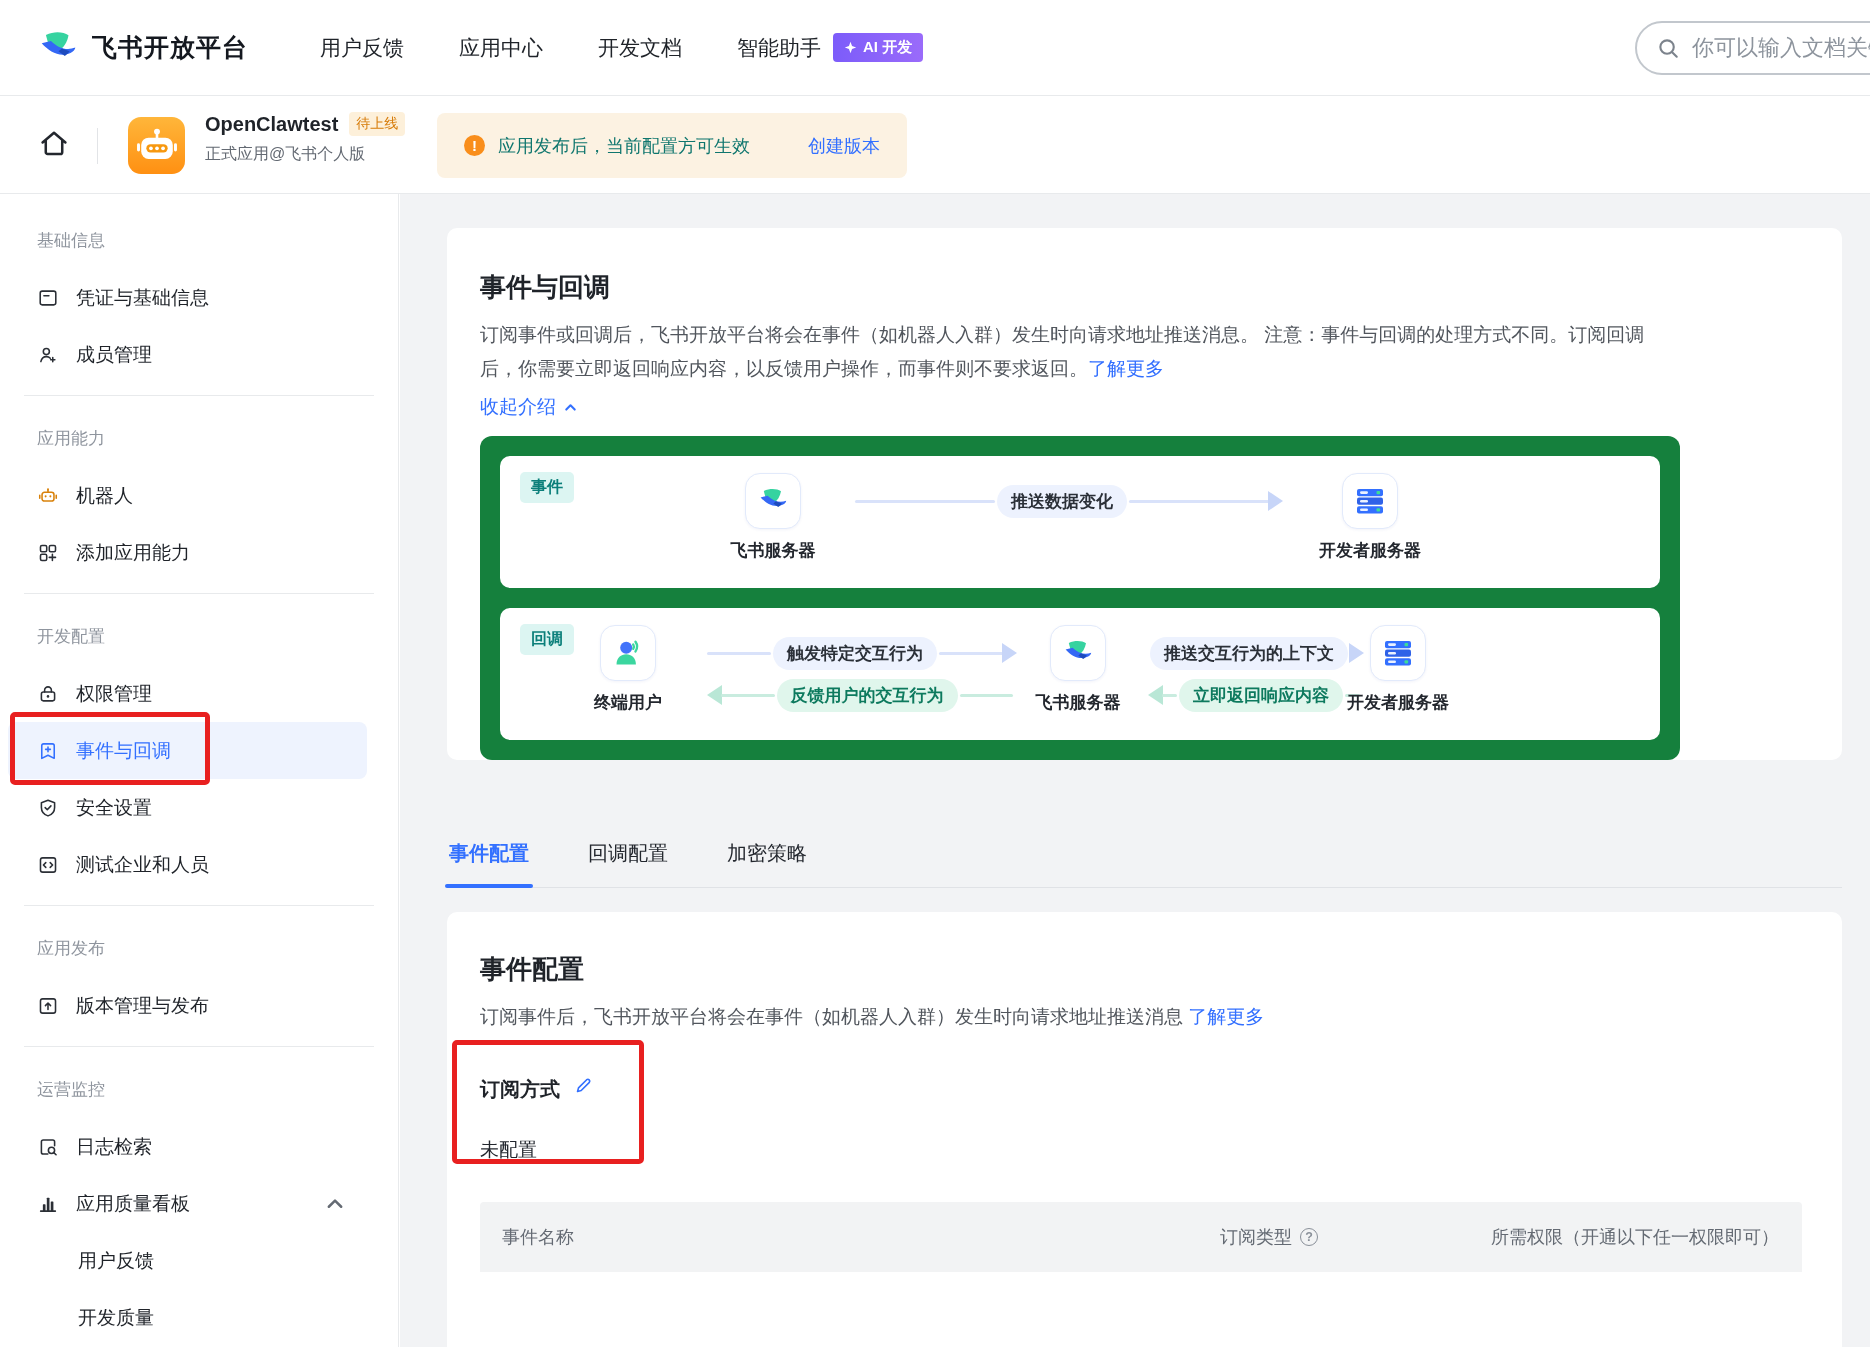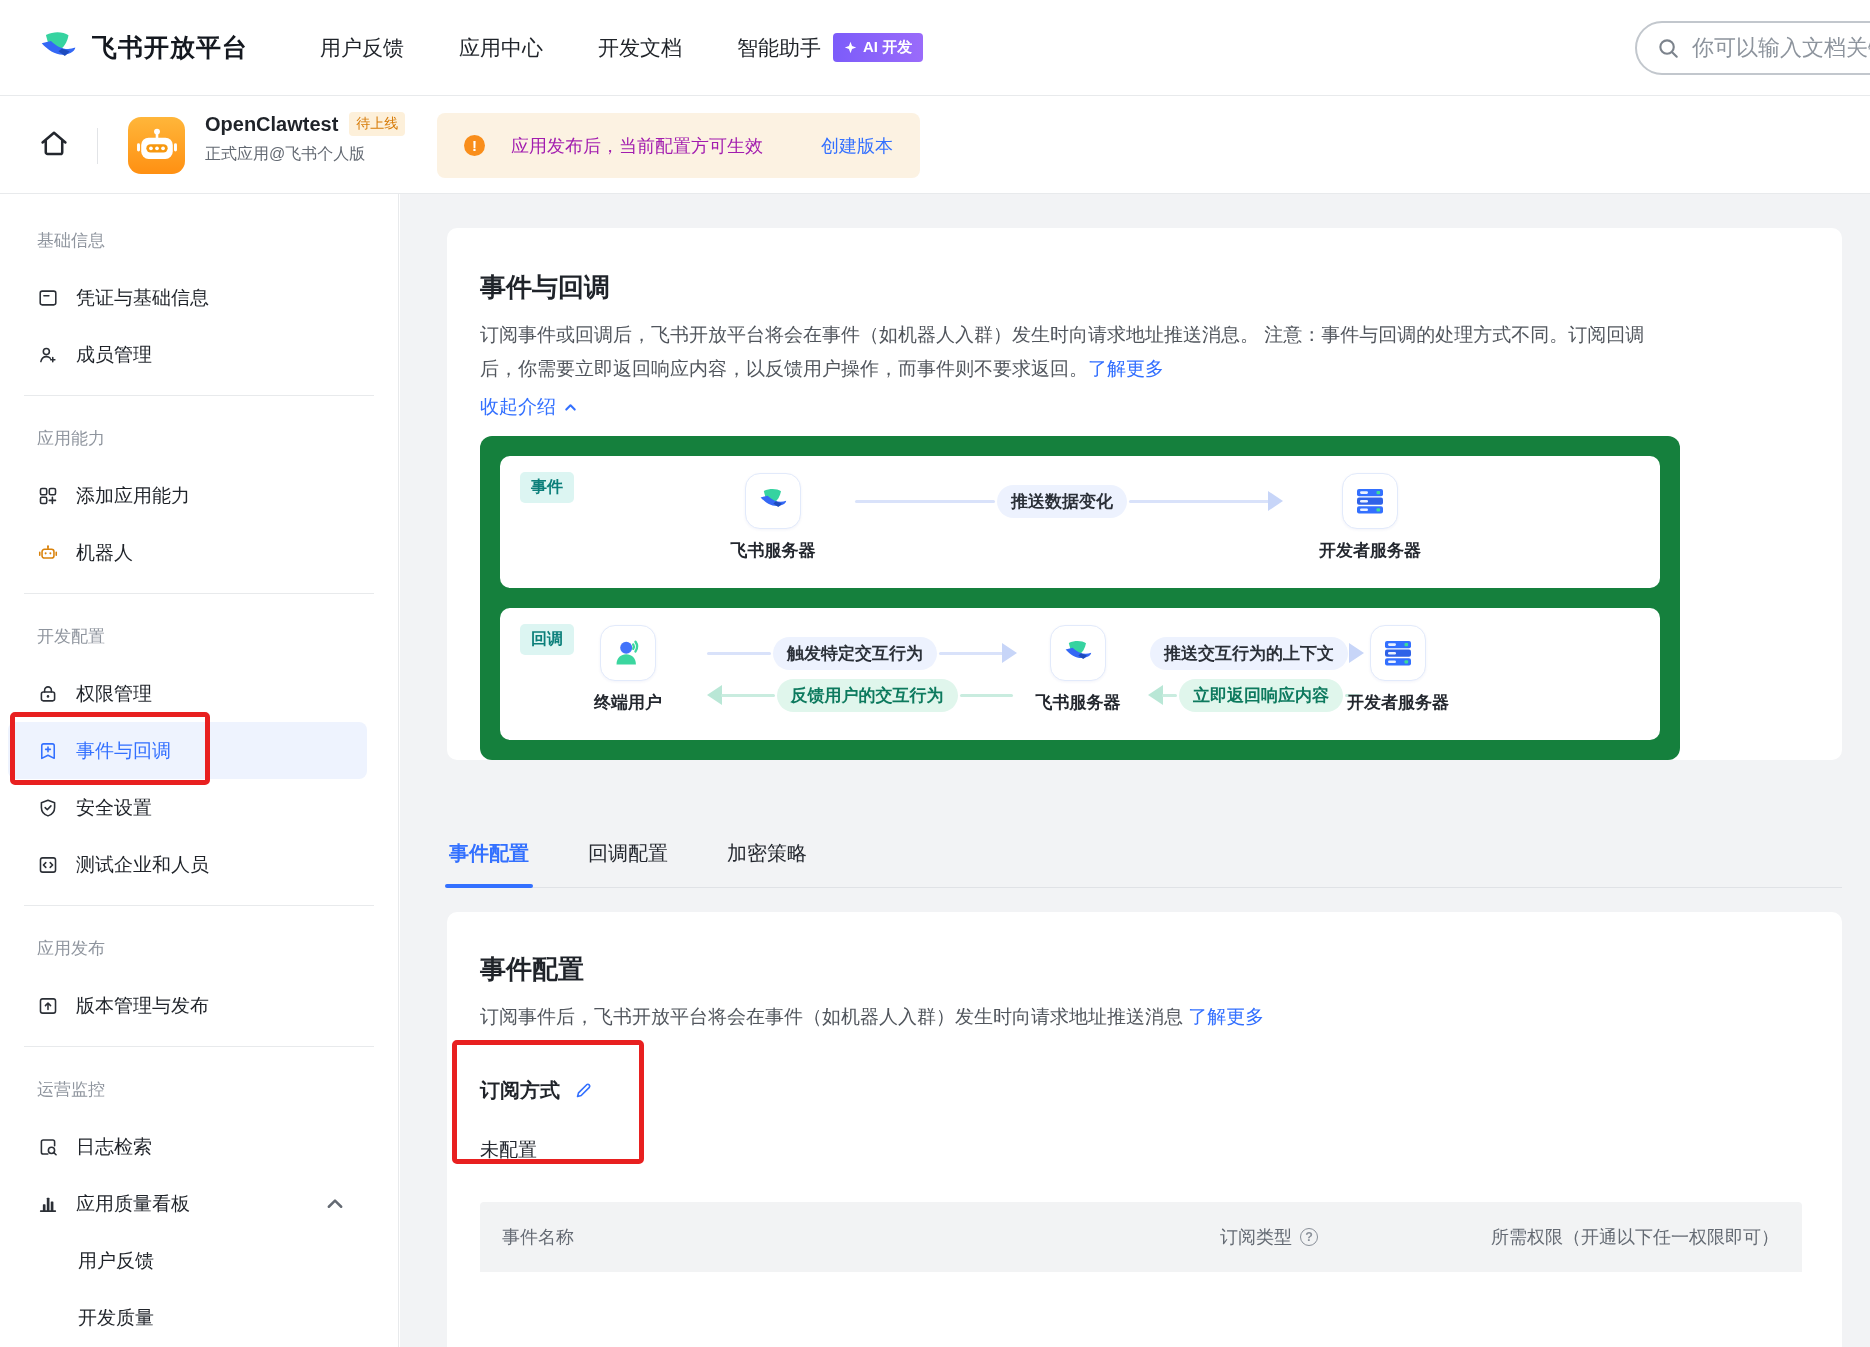--- a/index.html
+++ b/index.html
@@ -35,21 +35,21 @@
 .avatar svg { width:52px; height:52px;}
 .app-meta { position:absolute; left:205px; top:15px; cursor:pointer;}
 .app-name-row { display:flex; align-items:center; gap:11px;}
 .app-name { font-size:20px; font-weight:700;}
 .status-badge { font-size:14px; color:#d77c0a; background:#fdf0da; border-radius:4px; padding:3px 7px; font-weight:500;}
 .app-type { font-size:16px; color:#646a73; margin-top:8px;}
 .banner { position:absolute; left:437px; top:16px; height:65px; background:#fcf2e2; border-radius:8px;
   display:flex; align-items:center; padding:0 27px;}
 .banner-icon { width:21px; height:21px; border-radius:50%; background:#f98e1b; color:#fff;
   font-size:15px; font-weight:700; display:flex; align-items:center; justify-content:center; flex:none;}
-.banner-text { font-size:18px; margin-left:26px; color:#a21caf;}
+.banner-text { font-size:18px; margin-left:13px; color:#0f766e;}
 .banner-link { font-size:18px; color:#3370ff; margin-left:58px; cursor:pointer;}
 
 
 .sidebar { position:absolute; top:194px; bottom:0; left:0; width:399px; background:#fff;
   border-right:1px solid #e8eaec; padding-top:18px; overflow:hidden;}
 .sec-label { height:57px; display:flex; align-items:center; padding-left:37px; color:#8f959e; font-size:17px;}
 .side-item { height:57px; display:flex; align-items:center; padding-left:37px; gap:17px;
   font-size:19px; color:#1f2329; cursor:pointer;}
 .side-item svg { width:22px; height:22px; flex:none;}
 .ic { color:#2b2f36;}
@@ -99,21 +99,21 @@
 .tabbar { margin-top:62px; display:flex; gap:55px; border-bottom:1px solid #e0e2e6;}
 .tab { font-size:20px; padding:18px 2px 20px; position:relative; color:#23272e; cursor:pointer;}
 .tab.active { color:#3370ff; font-weight:600;}
 .tab.active::after { content:""; position:absolute; left:-2px; right:-2px; bottom:-1px; height:4px;
   border-radius:2px; background:#3370ff;}
 
 
 .card2 { margin-top:24px; height:560px; padding:40px 40px 0 33px; overflow:hidden;}
 .card2 h2 { font-size:26px; line-height:34px; font-weight:700;}
 .desc2 { margin-top:14px; font-size:19px; line-height:34px; color:#51565d;}
-.sub-row { margin-top:42px; display:flex; align-items:center; gap:15px; height:28px;}
+.sub-row { margin-top:42px; display:flex; align-items:flex-start; gap:15px; height:28px;}
 .sub-label { font-size:20px; font-weight:700;}
 .edit-btn { cursor:pointer; display:flex;}
 .edit-btn svg { width:19px; height:19px; color:#3370ff;}
 .sub-value { margin-top:32px; font-size:19px; line-height:28px; color:#23272e;}
 .added-title { margin-top:82px; font-size:20px; font-weight:700; line-height:28px;}
 .thead { margin-top:38px; background:#f2f3f4; height:70px; display:flex; align-items:center;
   padding-left:22px; border-radius:4px 4px 0 0; color:#646a73; font-size:18px;}
 .th1 { width:718px;}
 .th2 { width:271px; display:flex; align-items:center; gap:8px;}
 .th3 { flex:1;}
@@ -235,38 +235,38 @@
         <circle cx="10.2" cy="8.3" r="3.3"></circle>
         <path d="M4.2 19.2c.8-3.6 3.1-5.4 6-5.4 1.7 0 3.2.6 4.3 1.8"></path>
         <path d="M17.2 14.8v4.6M14.9 17.1h4.6"></path>
       </svg>
     <span>成员管理</span>
   </div>
   <div class="side-div"></div>
 
   <div class="sec-label">应用能力</div>
   <div class="side-item">
-    <svg class="ic" viewBox="0 0 24 24" fill="none" stroke="currentColor" stroke-width="1.7" stroke-linecap="round" stroke-linejoin="round">
-        <rect x="3.8" y="3.8" width="6.8" height="6.8" rx="1.6"></rect>
-        <rect x="13.4" y="3.8" width="6.8" height="6.8" rx="1.6"></rect>
-        <rect x="3.8" y="13.4" width="6.8" height="6.8" rx="1.6"></rect>
-        <path d="M16.8 13.4v6.8M13.4 16.8h6.8"></path>
-      </svg>
-    <span>添加应用能力</span>
-  </div>
-  <div class="side-item">
     <svg class="ic-orange" viewBox="0 0 24 24" fill="none" stroke="currentColor" stroke-width="1.7" stroke-linecap="round" stroke-linejoin="round">
         <rect x="5.5" y="8" width="13" height="9.5" rx="2.6"></rect>
         <path d="M12 8V5.6"></path>
         <circle cx="12" cy="4.6" r="1.1" fill="currentColor" stroke="none"></circle>
         <circle cx="9.4" cy="12.4" r="1.1" fill="currentColor" stroke="none"></circle>
         <circle cx="14.6" cy="12.4" r="1.1" fill="currentColor" stroke="none"></circle>
         <path d="M3 11.2v3.2M21 11.2v3.2"></path>
       </svg>
     <span>机器人</span>
+  </div>
+  <div class="side-item">
+    <svg class="ic" viewBox="0 0 24 24" fill="none" stroke="currentColor" stroke-width="1.7" stroke-linecap="round" stroke-linejoin="round">
+        <rect x="3.8" y="3.8" width="6.8" height="6.8" rx="1.6"></rect>
+        <rect x="13.4" y="3.8" width="6.8" height="6.8" rx="1.6"></rect>
+        <rect x="3.8" y="13.4" width="6.8" height="6.8" rx="1.6"></rect>
+        <path d="M16.8 13.4v6.8M13.4 16.8h6.8"></path>
+      </svg>
+    <span>添加应用能力</span>
   </div>
   <div class="side-div"></div>
 
   <div class="sec-label">开发配置</div>
   <div class="side-item">
     <svg class="ic" viewBox="0 0 24 24" fill="none" stroke="currentColor" stroke-width="1.7" stroke-linecap="round" stroke-linejoin="round">
         <rect x="4.8" y="9.8" width="14.4" height="9.7" rx="2.2"></rect>
         <path d="M8.3 9.8V7.9a3.7 3.7 0 017.4 0v1.9"></path>
         <circle cx="12" cy="14.6" r="1.4" fill="currentColor" stroke="none"></circle>
       </svg>

